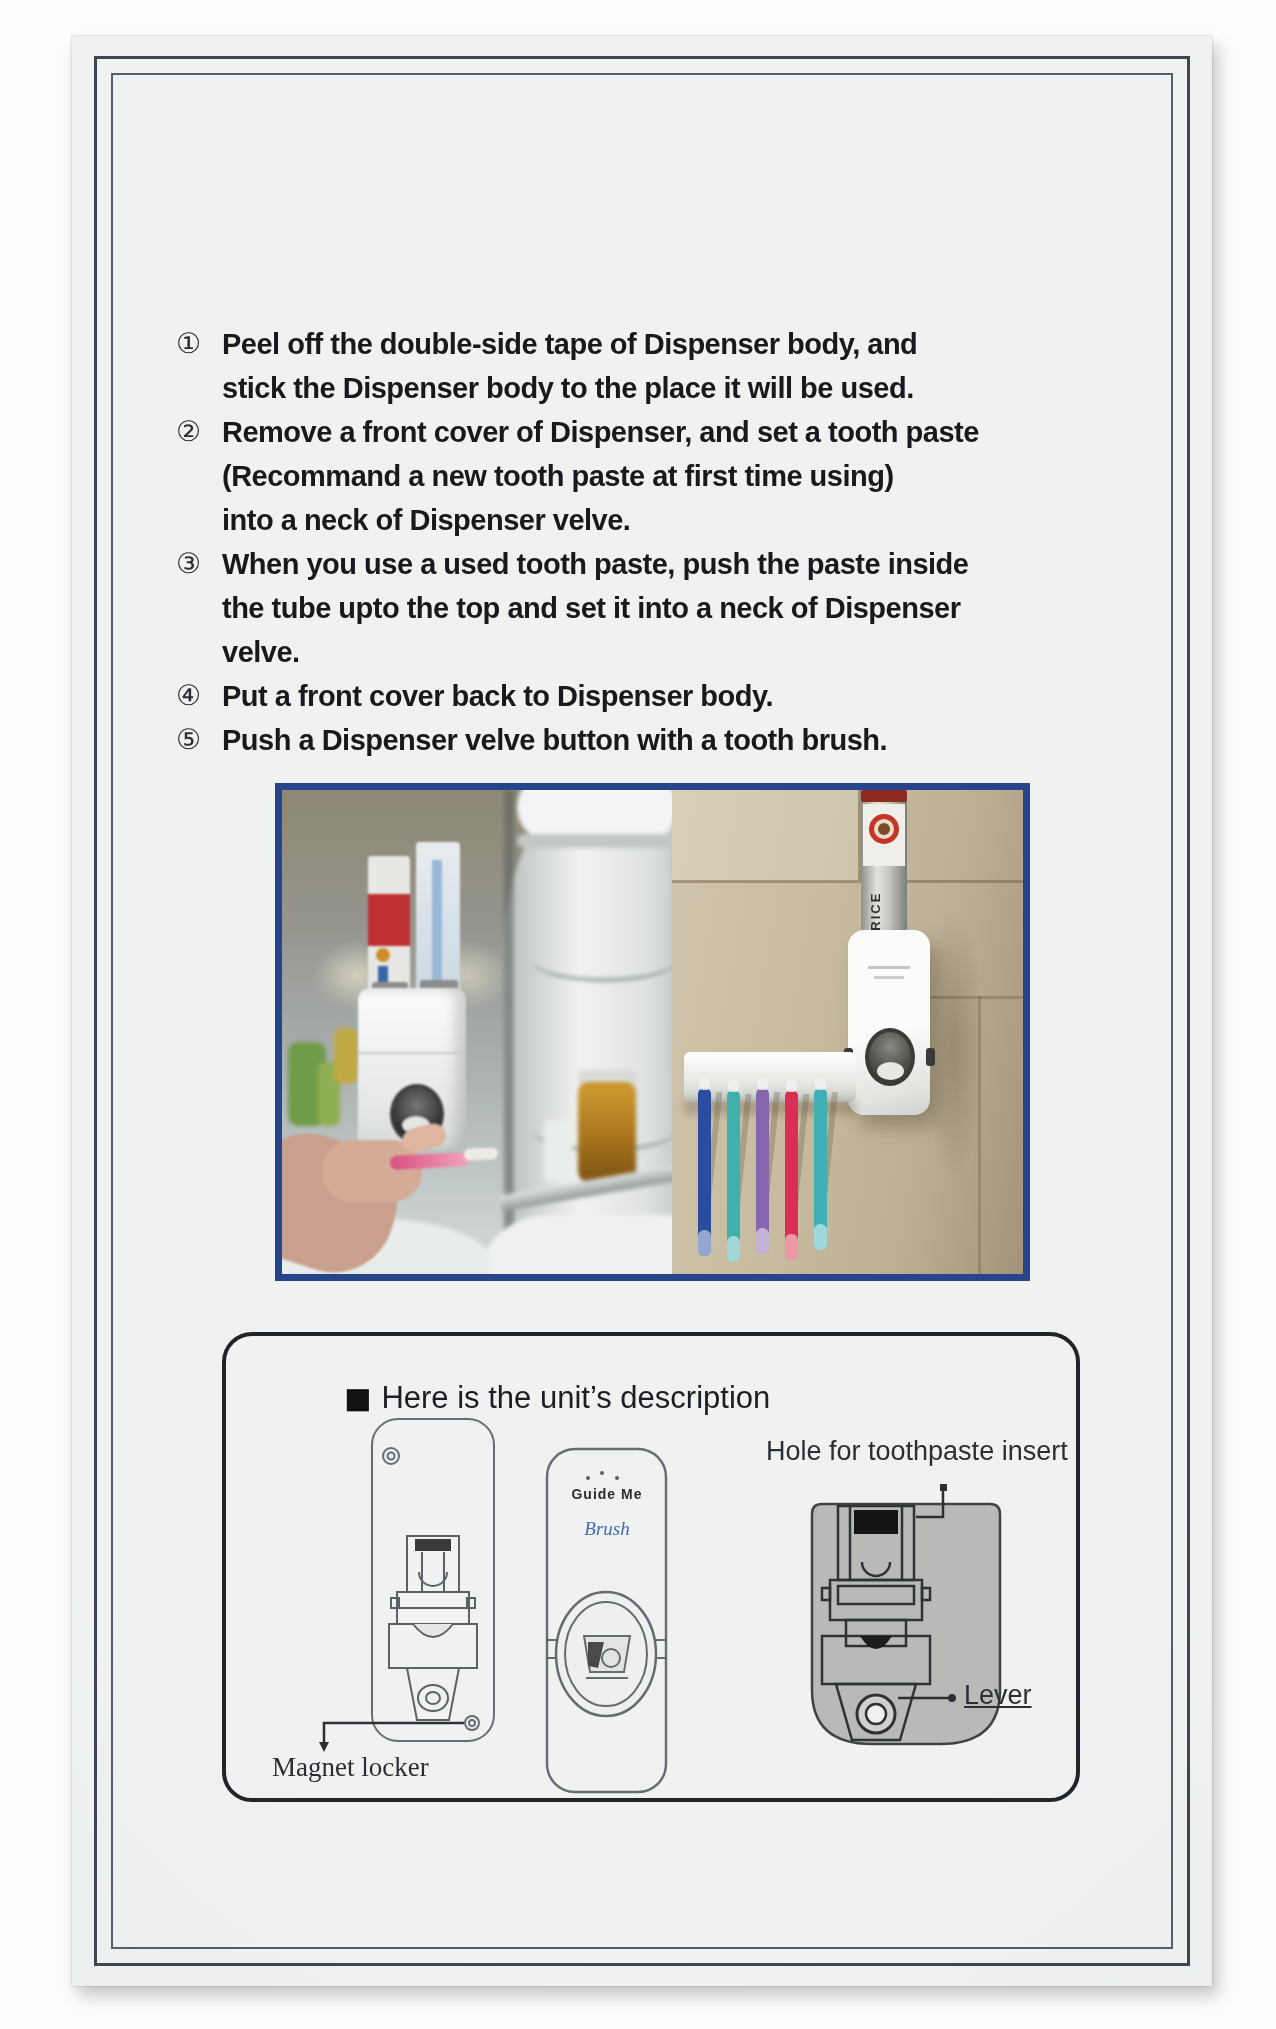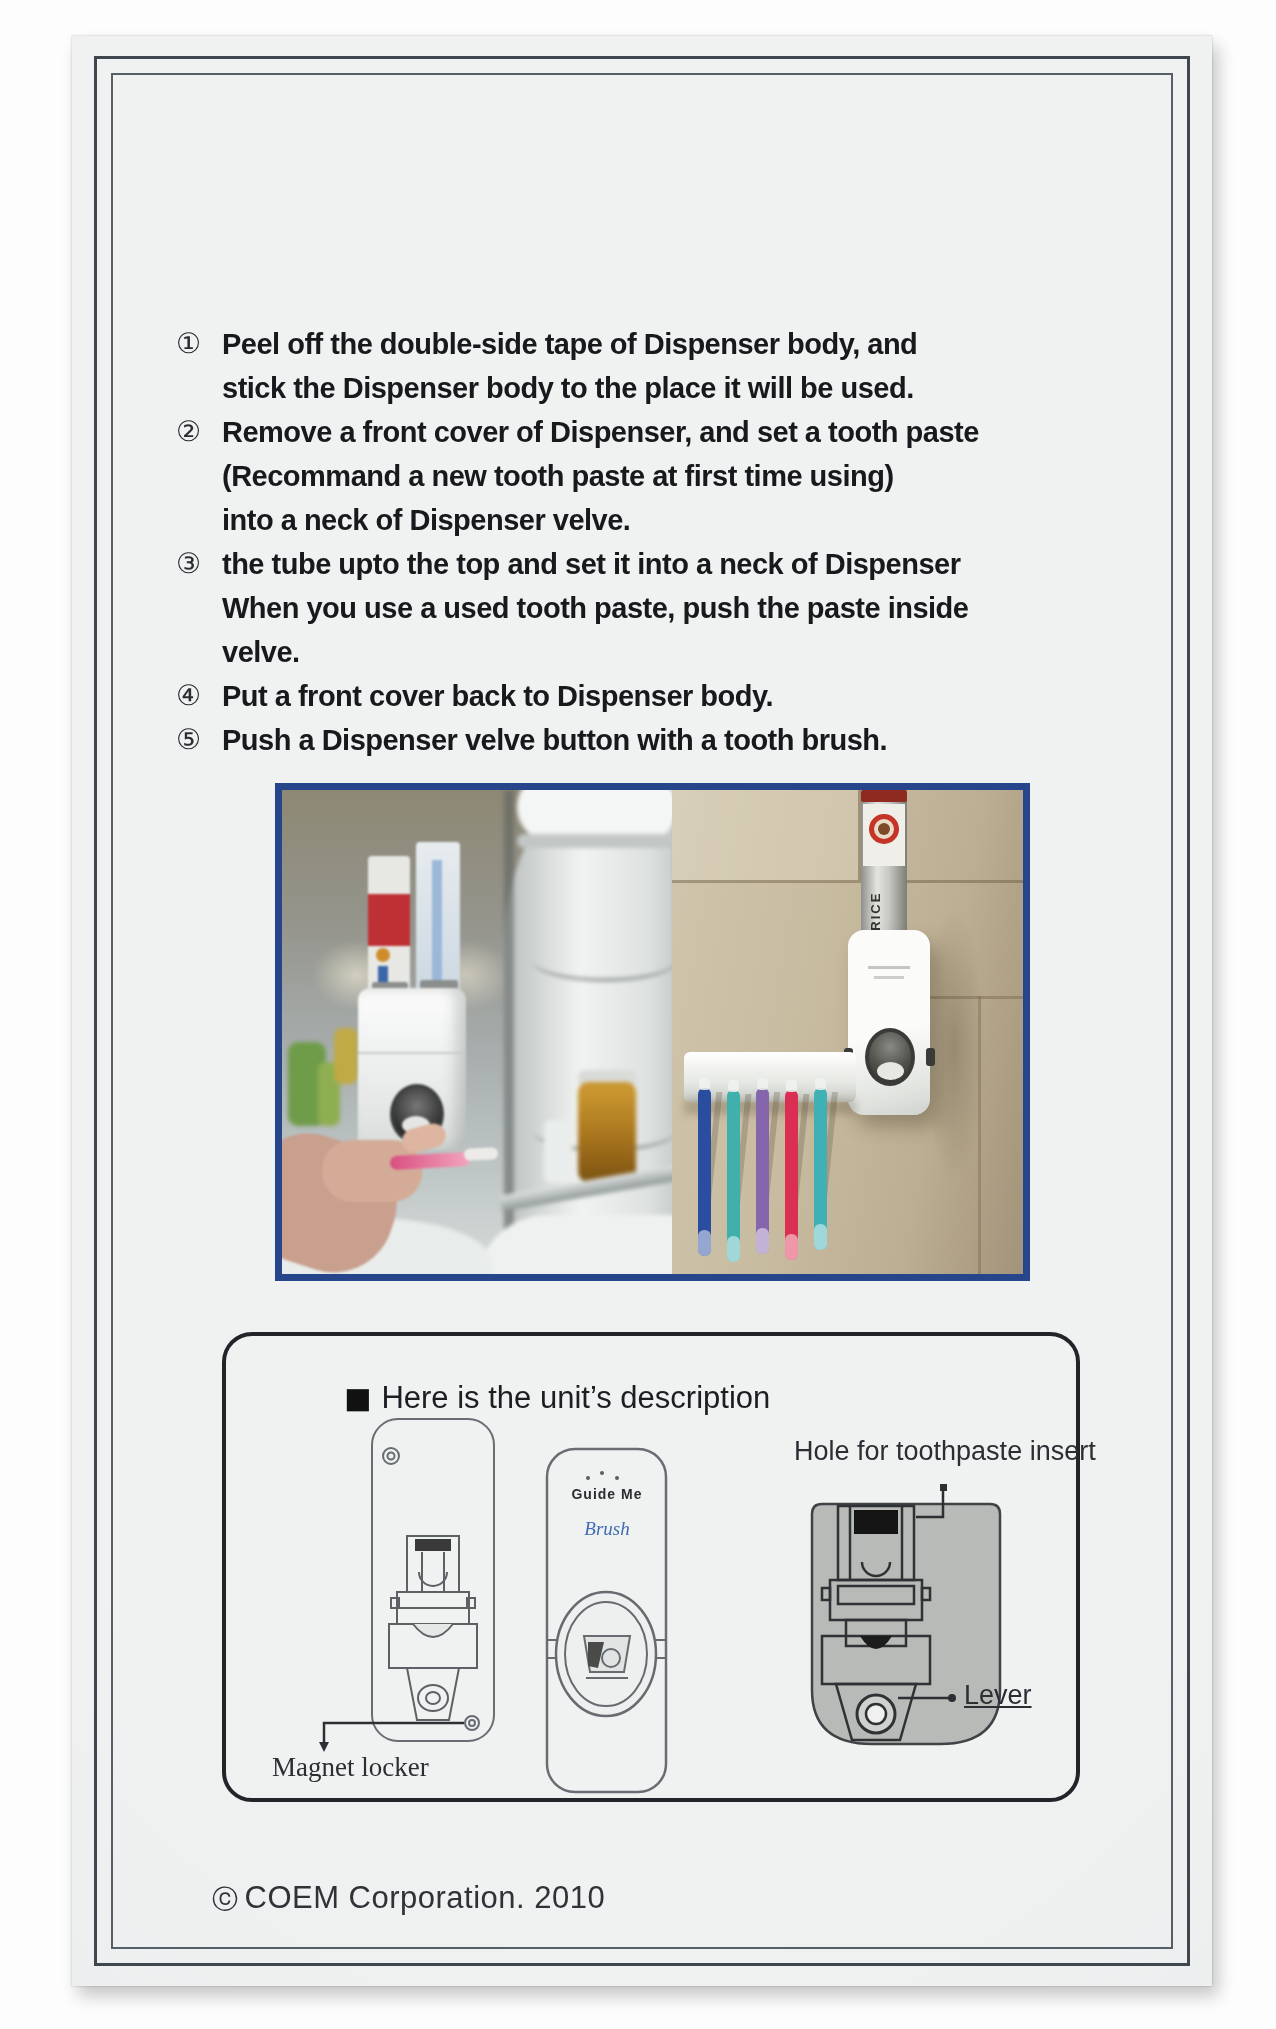--- a/index.html
+++ b/index.html
@@ -120,21 +120,21 @@
 
   
   .desc-box{
     position:absolute;left:150px;top:1296px;width:858px;height:470px;box-sizing:border-box;
     border:4px solid #21252a;border-radius:30px;
   }
   .desc-heading{position:absolute;left:118px;top:44px;font-size:31px;color:#1b1e22;white-space:nowrap;}
   .desc-heading .sq{font-family:"DejaVu Sans",sans-serif;font-size:29px;margin-right:10px;color:#111;}
   .diagram-svg{position:absolute;left:0;top:0;}
   .lbl{position:absolute;font-size:27px;color:#2b2e33;white-space:nowrap;}
-  .lbl-hole{left:540px;top:100px;margin-left:28px;}
+  .lbl-hole{left:540px;top:100px;}
   .lbl-lever{left:738px;top:344px;text-decoration:underline;}
   .lbl-magnet{left:46px;top:416px;font-family:Liberation Serif, serif;}
   .dev-brand{position:absolute;left:326px;top:150px;width:110px;text-align:center;font-size:14px;font-weight:bold;color:#2a2d31;letter-spacing:1px;}
   .dev-sub{position:absolute;left:326px;top:182px;width:110px;text-align:center;font-family:"Liberation Serif",serif;font-style:italic;font-size:19px;color:#3f6cb0;}
 
   .footer{position:absolute;left:140px;top:1844px;font-size:31px;color:#2f3338;letter-spacing:.5px;}
   .footer .cc{font-family:"DejaVu Sans",sans-serif;font-size:26px;margin-right:6px;}
 </style>
 </head>
 <body>
@@ -158,22 +158,22 @@
       <span class="num">②</span>
       <div class="lines">
         <div>Remove a front cover of Dispenser, and set a tooth paste</div>
         <div>(Recommand a new tooth paste at first time using)</div>
         <div>into a neck of Dispenser velve.</div>
       </div>
     </div>
     <div class="inst">
       <span class="num">③</span>
       <div class="lines">
+        <div>When you use a used tooth paste, push the paste inside</div>
         <div>the tube upto the top and set it into a neck of Dispenser</div>
-        <div>When you use a used tooth paste, push the paste inside</div>
         <div>velve.</div>
       </div>
     </div>
     <div class="inst">
       <span class="num">④</span>
       <div class="lines">
         <div>Put a front cover back to Dispenser body.</div>
       </div>
     </div>
     <div class="inst">
@@ -356,14 +356,13 @@
     </svg>
 
     <div class="desc-heading"><span class="sq">■</span><span>Here is the unit’s description</span></div>
     <div class="lbl lbl-hole">Hole for toothpaste insert</div>
     <div class="lbl lbl-lever">Lever</div>
     <div class="lbl lbl-magnet">Magnet locker</div>
     <div class="dev-brand">Guide Me</div>
     <div class="dev-sub">Brush</div>
   </div>
 
-  <div class="footer"><span class="cc">ⓒ</span><span>COEM Corporation. 2010</span></div>
 </div>
 
 </body></html>

